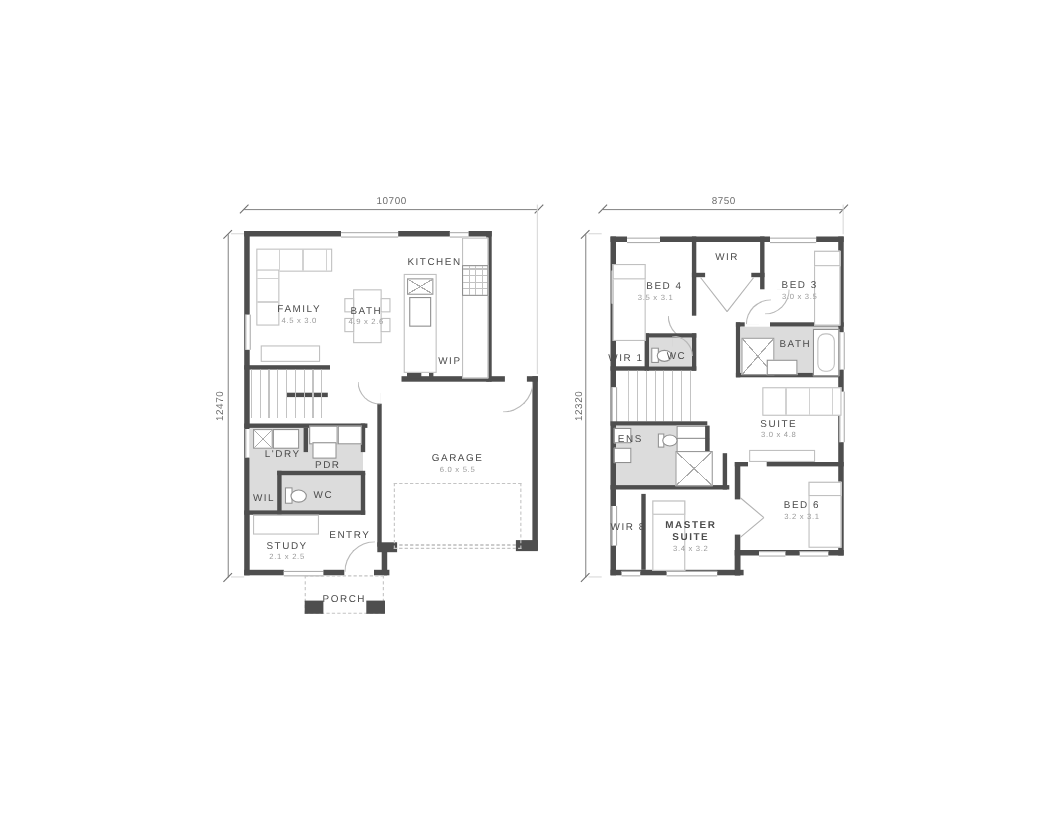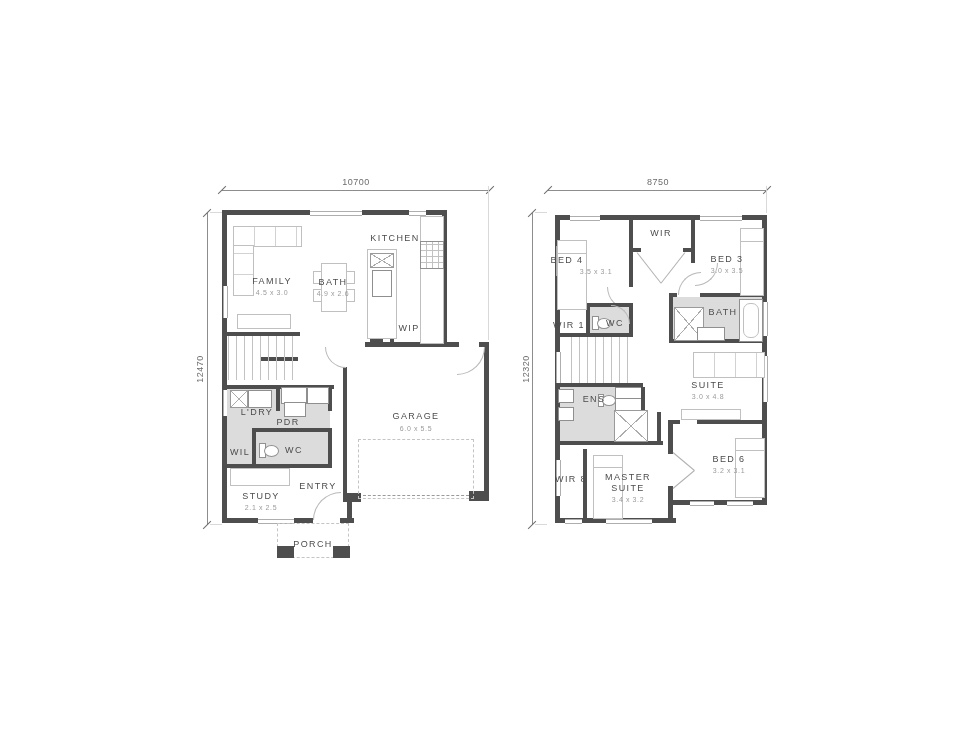--- a/index.html
+++ b/index.html
@@ -10,21 +10,21 @@
   .wet{position:absolute;background:#dcdcdc;}
   .furn{position:absolute;border:1px solid #c0c0c0;background:#fff;}
   .furn-d{position:absolute;border:1px solid #8f8f8f;background:#fff;}
   .dashed{position:absolute;border:1px dashed #c4c4c4;background:transparent;}
   .dash-door{position:absolute;border-top:1px dashed #9a9a9a;height:0;}
   .win-h{position:absolute;background:#fff;border-top:1px solid #aeaeae;border-bottom:1px solid #aeaeae;}
   .win-v{position:absolute;background:#fff;border-left:1px solid #aeaeae;border-right:1px solid #aeaeae;}
   .stairs{position:absolute;background:repeating-linear-gradient(90deg,#c3c3c3 0 1px,transparent 1px 8px);}
   .label{position:absolute;transform:translate(-50%,-50%);font-size:9px;letter-spacing:1.4px;
          color:#4c4c4c;white-space:nowrap;text-align:center;}
-  .label.wrap{white-space:normal;width:62px;line-height:1.25;}
+  .label.wrap{white-space:normal;width:62px;line-height:1.25;font-weight:bold;}
   .size{position:absolute;transform:translate(-50%,-50%);font-size:7px;letter-spacing:.6px;
         color:#9b9b9b;white-space:nowrap;}
   .dim-line{position:absolute;background:#8d8d8d;}
   .ext-line{position:absolute;background:#d9d9d9;}
   .tick{position:absolute;width:11px;height:1px;background:#6f6f6f;
         transform:translate(-50%,-50%) rotate(-45deg);}
   .dim-label{position:absolute;transform:translate(-50%,-50%);font-size:9px;color:#6d6d6d;letter-spacing:.5px;}
   .dim-label.rot{transform:translate(-50%,-50%) rotate(-90deg);}
   .arc{position:absolute;}
   .toilet-bowl{position:absolute;border:1px solid #909090;border-radius:50%;background:#fff;}
@@ -132,21 +132,21 @@
 
     <div class="label" style="left:272px;top:281px">FAMILY</div>
     <div class="size" style="left:272px;top:292px">4.5 x 3.0</div>
     <div class="label" style="left:333px;top:282px">BATH</div>
     <div class="size" style="left:333px;top:293px">4.9 x 2.6</div>
     <div class="label" style="left:395px;top:238px">KITCHEN</div>
     <div class="label" style="left:409px;top:328px">WIP</div>
     <div class="label" style="left:416px;top:416px">GARAGE</div>
     <div class="size" style="left:416px;top:428px">6.0 x 5.5</div>
     <div class="label" style="left:257px;top:412px">L'DRY</div>
-    <div class="label" style="left:288px;top:422px">PDR</div>
+    <div class="label" style="left:298px;top:422px">PDR</div>
     <div class="label" style="left:240px;top:452px">WIL</div>
     <div class="label" style="left:294px;top:450px">WC</div>
     <div class="label" style="left:261px;top:496px">STUDY</div>
     <div class="size" style="left:261px;top:507px">2.1 x 2.5</div>
     <div class="label" style="left:318px;top:486px">ENTRY</div>
     <div class="label" style="left:313px;top:544px">PORCH</div>
   </section>
 
   <section class="plan">
 
@@ -238,29 +238,29 @@
     <div class="furn" style="left:557px;top:240px;width:28px;height:12px"></div>
     <div class="furn" style="left:740px;top:228px;width:22px;height:66px"></div>
     <div class="furn" style="left:740px;top:228px;width:22px;height:12px"></div>
     <div class="furn" style="left:735px;top:438px;width:28px;height:58px"></div>
     <div class="furn" style="left:735px;top:438px;width:28px;height:11px"></div>
     <div class="furn" style="left:593px;top:455px;width:28px;height:62px"></div>
     <div class="furn" style="left:593px;top:455px;width:28px;height:11px"></div>
     <div class="furn cushion-h" style="left:693px;top:352px;width:70px;height:24px"></div>
     <div class="furn" style="left:681px;top:409px;width:58px;height:9px"></div>
 
-    <div class="label" style="left:567px;top:260px">BED 4</div>
+    <div class="label" style="left:604px;top:260px">BED 4</div>
     <div class="size" style="left:596px;top:271px">3.5 x 3.1</div>
     <div class="label" style="left:661px;top:233px">WIR</div>
     <div class="label" style="left:727px;top:259px">BED 3</div>
     <div class="size" style="left:727px;top:270px">3.0 x 3.5</div>
     <div class="label" style="left:569px;top:325px">WIR 1</div>
     <div class="label" style="left:615px;top:323px">WC</div>
     <div class="label" style="left:723px;top:312px">BATH</div>
-    <div class="label" style="left:594px;top:399px">ENS</div>
+    <div class="label" style="left:573px;top:399px">ENS</div>
     <div class="label" style="left:708px;top:385px">SUITE</div>
     <div class="size" style="left:708px;top:396px">3.0 x 4.8</div>
     <div class="label" style="left:571px;top:479px">WIR 8</div>
     <div class="label wrap" style="left:628px;top:483px">MASTER SUITE</div>
     <div class="size" style="left:628px;top:499px">3.4 x 3.2</div>
     <div class="label" style="left:729px;top:459px">BED 6</div>
     <div class="size" style="left:729px;top:470px">3.2 x 3.1</div>
   </section>
 
 </div>

